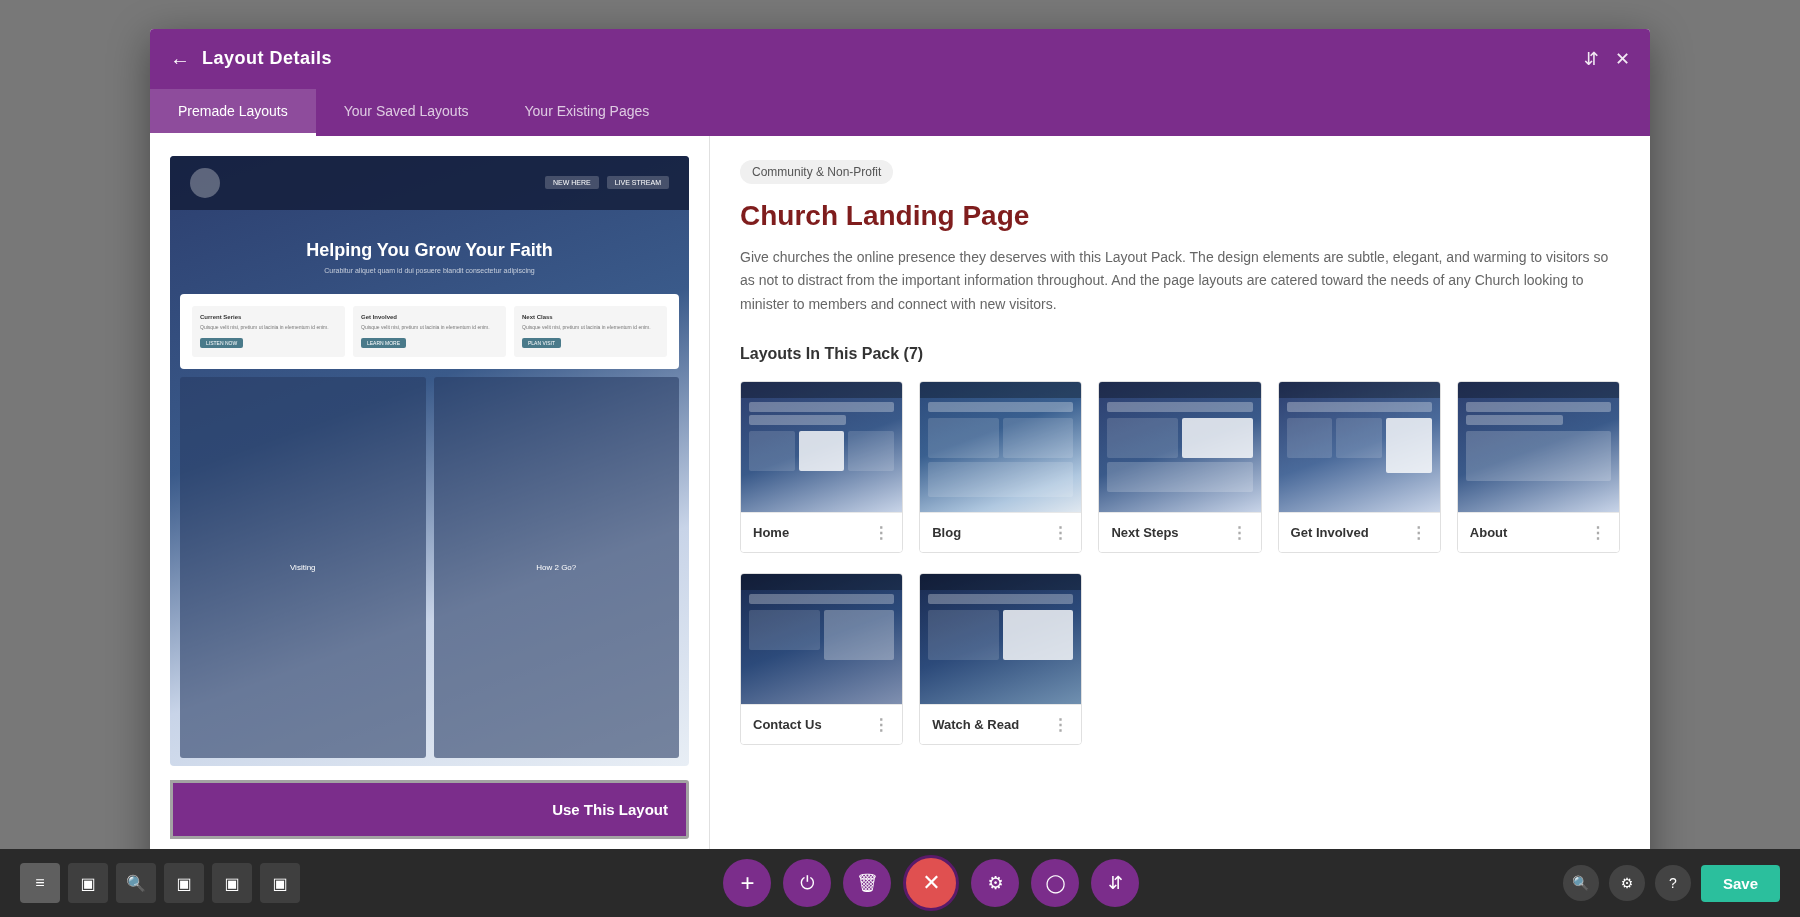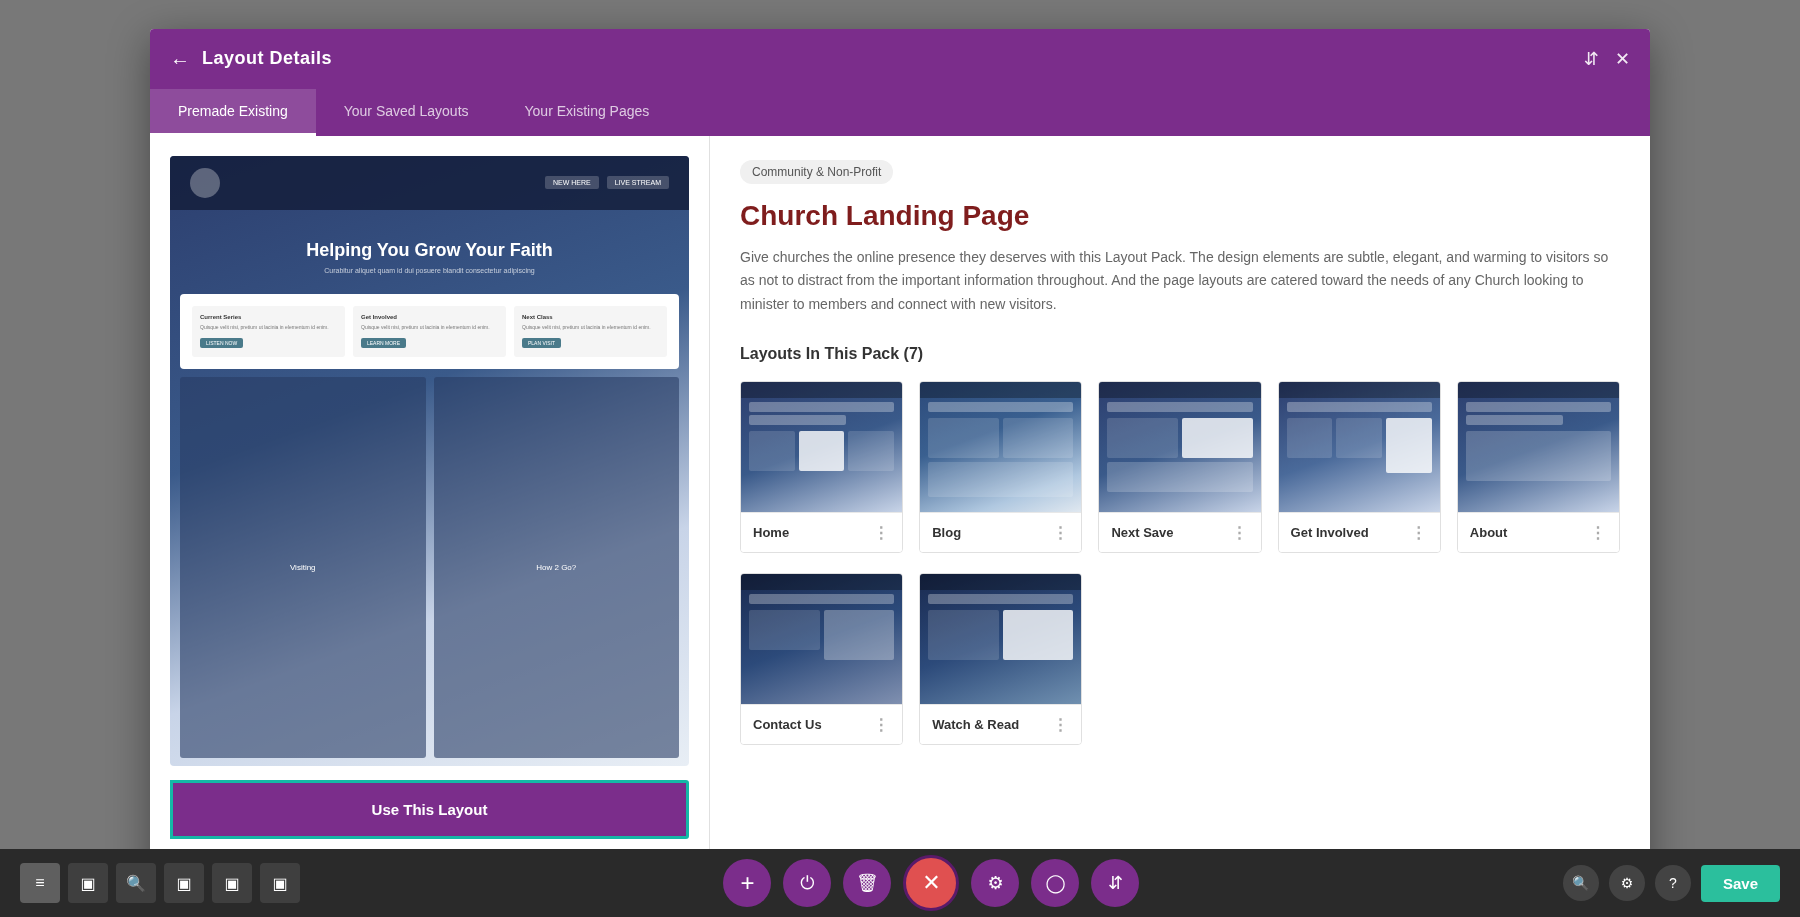--- a/index.html
+++ b/index.html
@@ -199,26 +199,27 @@
       padding: 18px;
       font-size: 15px;
       font-weight: 600;
       cursor: pointer;
       border-radius: 3px 0 0 3px;
     }
     .btn-use-layout {
       flex: 1.4;
       background: #7b2d8b;
       color: white;
-      border: 3px solid #14b8a6;
+      border: 3px solid #a3a3a3;
       padding: 18px;
       font-size: 15px;
       font-weight: 600;
       cursor: pointer;
       border-radius: 0 3px 3px 0;
+      text-align: right;
     }
 
     .replace-content {
       display: flex;
       align-items: center;
       gap: 8px;
       margin-top: 12px;
       font-size: 13px;
       color: #555;
       cursor: pointer;
@@ -462,21 +463,21 @@
       <span class="modal-header-back">←</span>
       <span class="modal-header-title">Layout Details</span>
       <div class="modal-header-icons">
         <span>⇵</span>
         <span>✕</span>
       </div>
     </div>
 
     <div class="modal-tabs">
       <div class="modal-tab active">
-        <span>Premade Existing</span>
+        <span>Premade Layouts</span>
       </div>
       <div class="modal-tab">
         <span>Your Saved Layouts</span>
       </div>
       <div class="modal-tab">
         <span>Your Existing Pages</span>
       </div>
     </div>
 
     <div class="modal-body">
@@ -577,21 +578,21 @@
             <div class="layout-thumb layout-thumb-nextsteps">
               <div class="thumb-mini-header"></div>
               <div class="thumb-mini-bar"></div>
               <div class="thumb-mini-content">
                 <div class="thumb-mini-block"></div>
                 <div class="thumb-mini-block thumb-mini-block-white"></div>
               </div>
               <div style="margin: 4px 8px; height: 30px; background: rgba(255,255,255,0.2); border-radius: 2px;"></div>
             </div>
             <div class="layout-card-footer">
-              <span class="layout-card-name">Next Save</span>
+              <span class="layout-card-name">Next Steps</span>
               <span class="layout-card-menu">⋮</span>
             </div>
           </div>
 
           <div class="layout-card">
             <div class="layout-thumb layout-thumb-getinvolved">
               <div class="thumb-mini-header"></div>
               <div class="thumb-mini-bar"></div>
               <div class="thumb-mini-content">
                 <div class="thumb-mini-block"></div>

